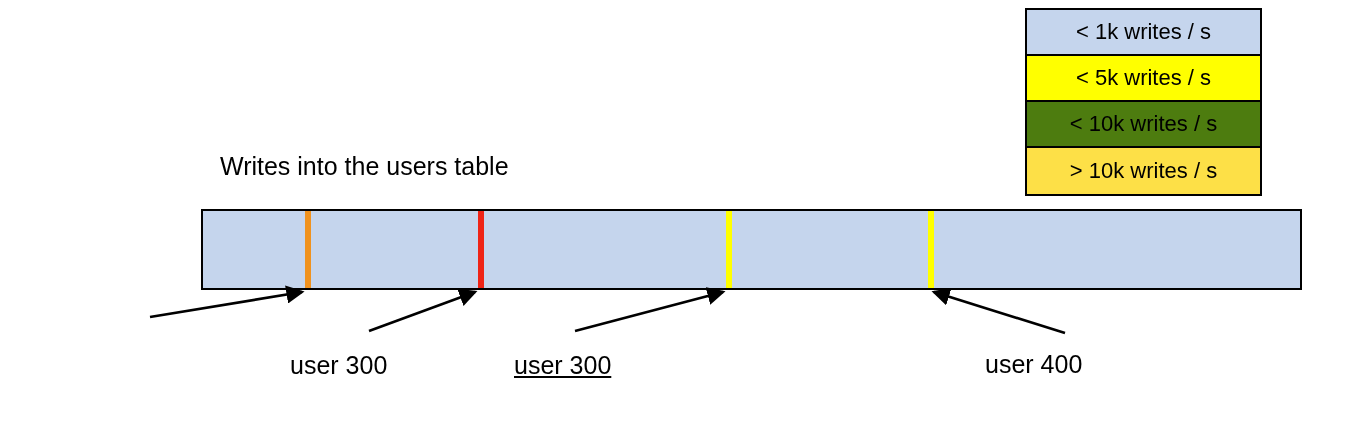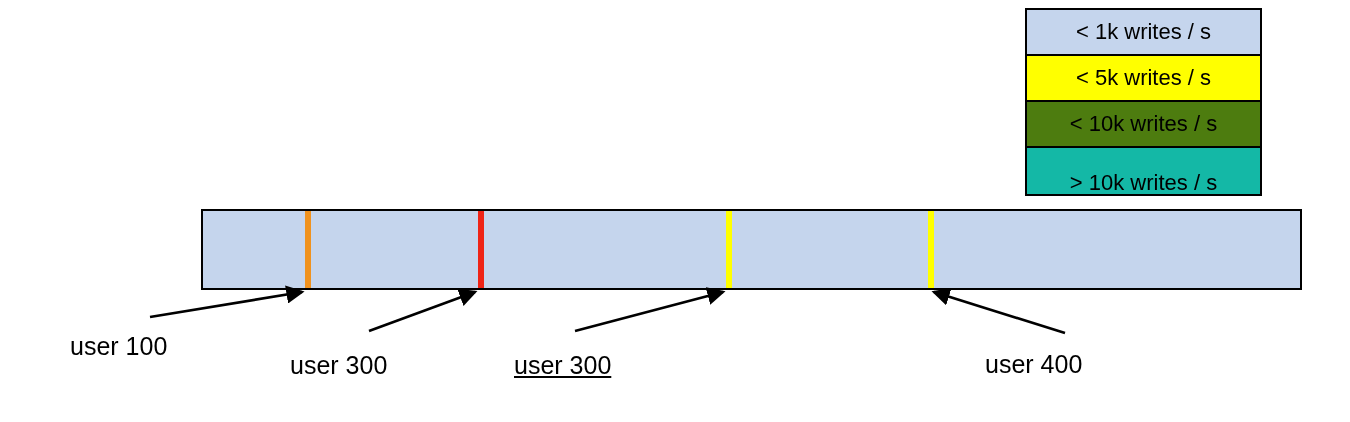--- a/index.html
+++ b/index.html
@@ -109,25 +109,26 @@
   <div class="legend">
     <div class="legend-row" style="background: rgb(197, 213, 237);">
       <span>&lt; 1k writes / s</span>
     </div>
     <div class="legend-row" style="background: rgb(255, 255, 0);">
       <span>&lt; 5k writes / s</span>
     </div>
     <div class="legend-row" style="background: #4d7c0f;">
       <span>&lt; 10k writes / s</span>
     </div>
-    <div class="legend-row" style="background: #14b8a6; align-items: flex-end;">
+    <div class="legend-row" style="background: #fde047;">
       <span>&gt; 10k writes / s</span>
     </div>
   </div>
 
+  <div class="chart-title">Writes into the users table</div>
 
   <div class="bar">
     <div class="bar-fill" style="background: rgb(197, 213, 237);"></div>
     <div class="stripe" style="background: rgb(240, 146, 30); left: 102px; width: 6px;"></div>
     <div class="stripe" style="background: rgb(239, 36, 22); left: 275px; width: 6px;"></div>
     <div class="stripe" style="background: rgb(255, 255, 0); left: 523px; width: 6px;"></div>
     <div class="stripe" style="background: rgb(255, 255, 0); left: 725px; width: 6px;"></div>
   </div>
 
   <svg class="arrows" width="1350" height="422" viewBox="0 0 1350 422" xmlns="http://www.w3.org/2000/svg">
@@ -135,18 +136,17 @@
       <marker id="arrowhead" markerWidth="7" markerHeight="7" refX="6" refY="3.5" orient="auto" markerUnits="strokeWidth">
         <polygon points="0 0, 7 3.5, 0 7" fill="#000000"></polygon>
       </marker>
     </defs>
     <line x1="133" y1="317" x2="285" y2="292" stroke="#000000" stroke-width="2.6" marker-end="url(#arrowhead)"></line>
     <line x1="352" y1="331" x2="458" y2="292" stroke="#000000" stroke-width="2.6" marker-end="url(#arrowhead)"></line>
     <line x1="558" y1="331" x2="706" y2="292" stroke="#000000" stroke-width="2.6" marker-end="url(#arrowhead)"></line>
     <line x1="1048" y1="333" x2="917" y2="292" stroke="#000000" stroke-width="2.6" marker-end="url(#arrowhead)"></line>
   </svg>
 
-  <div class="user-label" style="left: 53px; top: 332px;">user 100</div>
   <div class="user-label" style="left: 273px; top: 351px;">user 300</div>
   <div class="user-label" style="left: 497px; top: 351px; text-decoration: underline;">user 300</div>
   <div class="user-label" style="left: 968px; top: 350px;">user 400</div>
 
 </div>
 
 </body></html>

